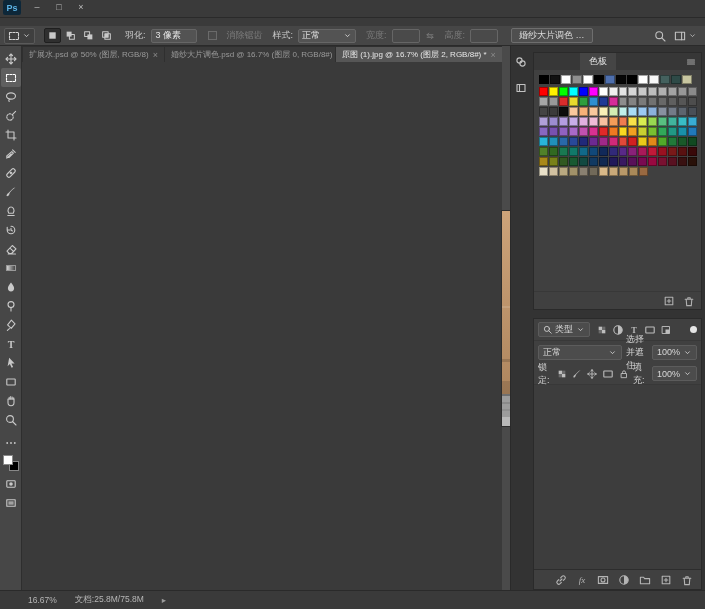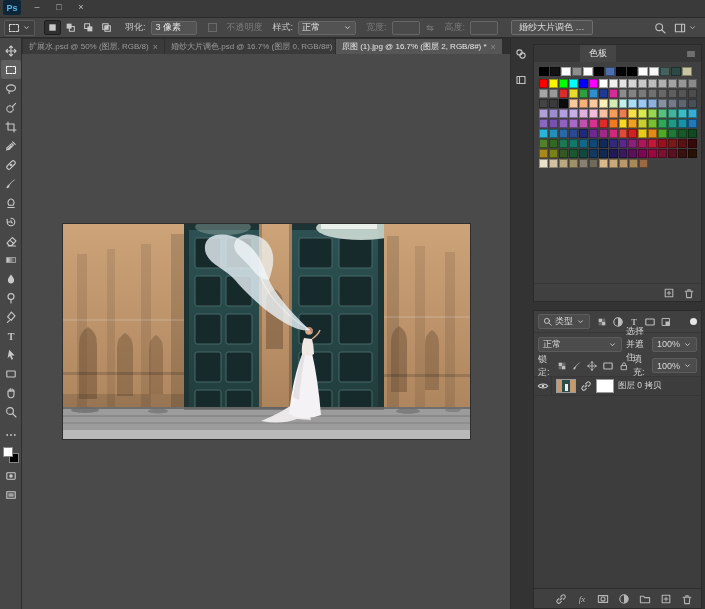--- a/index.html
+++ b/index.html
@@ -9,21 +9,21 @@
 
   
   .titlebar { height:18px; display:flex; align-items:flex-start; background:#3a3a3a; border-bottom:1px solid #2a2a2a; flex:0 0 18px; }
   .ps-logo { width:18px; height:15px; margin:0 6px 0 3px; background:#0d2739; color:#5cb3e6; font-weight:bold; font-size:9px; display:flex; align-items:center; justify-content:center; border-radius:2px; }
   .menubar { display:flex; gap:2px; flex:1; }
   .menu-item { padding:2px 6px; color:#cfcfcf; cursor:default; }
   .win-controls { display:flex; gap:2px; margin-right:4px; }
   .win-btn { width:20px; height:14px; display:flex; align-items:center; justify-content:center; color:#bdbdbd; font-size:9px; }
 
   
-  .optionsbar { height:20px; flex:0 0 20px; background:#464646; border-bottom:1px solid #2a2a2a; display:flex; align-items:center; gap:5px; padding:0 4px; }
+  .optionsbar { height:20px; flex:0 0 20px; background:#464646; border-bottom:1px solid #2a2a2a; display:flex; align-items:center; gap:5px; padding:0 4px;margin-top:8px; }
   .tool-preview { display:flex; align-items:center; gap:2px; padding:1px 3px; border:1px solid #5a5a5a; border-radius:2px; background:#3f3f3f; }
   .sel-modes { display:flex; gap:1px; margin-left:4px; }
   .mode-btn { width:17px; height:15px; display:flex; align-items:center; justify-content:center; border-radius:2px; color:#c9c9c9; }
   .mode-btn.pressed { background:#2f2f2f; border:1px solid #1f1f1f; }
   .opt-label { color:#c9c9c9; margin-left:5px; }
   .opt-label.dim, .dim { color:#7c7c7c; }
   .opt-field { background:#535353; border:1px solid #666; border-radius:2px; color:#e2e2e2; padding:1px 4px; min-width:46px; height:14px; display:flex; align-items:center; }
   .opt-field.tiny { min-width:28px; background:#4a4a4a; color:#8a8a8a; }
   .opt-select { background:#535353; border:1px solid #666; border-radius:2px; color:#e2e2e2; padding:1px 3px; height:14px; display:flex; align-items:center; gap:8px; min-width:58px; justify-content:space-between; }
   .checkbox { width:9px; height:9px; border:1px solid #6a6a6a; background:#4a4a4a; display:inline-block; margin-left:6px; }
@@ -36,21 +36,21 @@
   
   .toolbar { width:22px; background:#474747; border-right:1px solid #2e2e2e; display:flex; flex-direction:column; align-items:center; padding-top:3px; flex:0 0 22px; }
   .tool { width:20px; height:19px; display:flex; align-items:center; justify-content:center; color:#c9c9c9; }
   .tool.selected { background:#5f5f5f; border-radius:2px; color:#fff; }
   .tool-sep { height:4px; }
   .fgbg { position:relative; width:16px; height:16px; margin:3px 0; }
   .fgbg .fg { position:absolute; left:0; top:0; width:10px; height:10px; background:#fff; border:1px solid #888; z-index:2; }
   .fgbg .bg { position:absolute; right:0; bottom:0; width:10px; height:10px; background:#000; border:1px solid #888; }
 
   
-  .docarea { flex:1; display:flex; flex-direction:column; min-width:0; }
+  .docarea { flex:1; display:flex; flex-direction:row; min-width:0; }
   .tabbar { height:16px; flex:0 0 16px; background:#2f2f2f; display:flex; align-items:flex-end; padding-left:1px; gap:1px; }
   .doc-tab { height:15px; display:flex; align-items:center; gap:4px; padding:0 6px; background:#3a3a3a; color:#9a9a9a; font-size:8px; max-width:170px; white-space:nowrap; overflow:hidden; }
   .doc-tab .tab-close { color:#8a8a8a; font-size:9px; }
   .doc-tab.active { background:#565656; color:#e8e8e8; }
   .canvas { flex:1; background:#4a4a4a; display:flex; align-items:center; justify-content:center; min-height:0; }
   .photo { width:407px; height:215px; box-shadow:0 0 0 1px #2e2e2e; }
 
   
   .dockstrip { width:20px; flex:0 0 20px; background:#333; border-left:1px solid #2a2a2a; display:flex; flex-direction:column; align-items:center; padding-top:8px; gap:10px; color:#c2c2c2; }
   .dock-icon { width:16px; height:16px; display:flex; align-items:center; justify-content:center; }
@@ -144,21 +144,21 @@
           <svg width="11" height="11" viewBox="0 0 12 12" fill="none" stroke="currentColor" stroke-width="1.1" stroke-linecap="round" stroke-linejoin="round">
             <rect x="1.8" y="1.8" width="6" height="6"></rect>
             <rect x="4.2" y="4.2" width="6" height="6"></rect>
             <rect x="4.2" y="4.2" width="3.6" height="3.6" fill="currentColor" stroke="none"></rect>
           </svg>
         </span>
     </div>
     <span class="opt-label">羽化:</span>
     <div class="opt-field">3 像素</div>
     <span class="checkbox"></span>
-    <span class="opt-label dim">不透明度</span>
+    <span class="opt-label dim">消除锯齿</span>
     <span class="opt-label">样式:</span>
     <div class="opt-select">
       <span>正常</span>
       <span>
           <svg width="9" height="9" viewBox="0 0 12 12" fill="none" stroke="currentColor" stroke-width="1.1" stroke-linecap="round" stroke-linejoin="round">
             <path d="M3.5 5l2.5 2.5L8.5 5"></path>
           </svg>
         </span>
     </div>
     <span class="opt-label dim">宽度:</span>
@@ -777,36 +777,20 @@
             <span>100%</span>
             <span>
                 <svg width="9" height="9" viewBox="0 0 12 12" fill="none" stroke="currentColor" stroke-width="1.1" stroke-linecap="round" stroke-linejoin="round">
                   <path d="M3.5 5l2.5 2.5L8.5 5"></path>
                 </svg>
               </span>
           </div>
         </div>
 
         <div class="layer-list">
-            <div class="layer-row">
-              <span class="eye-box">
-                <svg width="12" height="12" viewBox="0 0 12 12" fill="none" stroke="currentColor" stroke-width="1.1" stroke-linecap="round" stroke-linejoin="round">
-                  <path d="M1.2 6C3 3.4 9 3.4 10.8 6 9 8.6 3 8.6 1.2 6z"></path>
-                  <circle cx="6" cy="6" r="1.3" fill="currentColor" stroke="none"></circle>
-                </svg>
-              </span>
-              <span class="thumb"></span>
-              <span style="color:#bdbdbd">
-                <svg width="12" height="12" viewBox="0 0 12 12" fill="none" stroke="currentColor" stroke-width="1.1" stroke-linecap="round" stroke-linejoin="round">
-                  <path d="M5 7l2-2M3.8 5.6 2.4 7a1.9 1.9 0 0 0 2.7 2.7L6.4 8.3M5.6 3.8 7 2.4a1.9 1.9 0 0 1 2.7 2.7L8.3 6.4"></path>
-                </svg>
-              </span>
-              <span class="mask-thumb"></span>
-              <span class="layer-name">图层 0 拷贝</span>
-            </div>
           </div>
 
         <div class="layers-footer">
           <span>
               <svg width="12" height="12" viewBox="0 0 12 12" fill="none" stroke="currentColor" stroke-width="1.1" stroke-linecap="round" stroke-linejoin="round">
                 <path d="M5 7l2-2M3.8 5.6 2.4 7a1.9 1.9 0 0 0 2.7 2.7L6.4 8.3M5.6 3.8 7 2.4a1.9 1.9 0 0 1 2.7 2.7L8.3 6.4"></path>
               </svg>
             </span>
           <span>
               <svg width="12" height="12" viewBox="0 0 12 12" fill="none" stroke="currentColor" stroke-width="1.1" stroke-linecap="round" stroke-linejoin="round">
@@ -840,14 +824,19 @@
               <svg width="12" height="12" viewBox="0 0 12 12" fill="none" stroke="currentColor" stroke-width="1.1" stroke-linecap="round" stroke-linejoin="round">
                 <path d="M3.2 4.2h5.6L8.3 10.6H3.7zM2.2 4.2h7.6M4.8 4.2V2.8h2.4v1.4"></path>
               </svg>
             </span>
         </div>
       </div>
 
     </div>
   </div>
 
+  <div class="statusbar">
+    <span>16.67%</span>
+    <span>文档:25.8M/75.8M</span>
+    <span class="status-arrow">▸</span>
+  </div>
 
 </div>
 
 </body></html>

